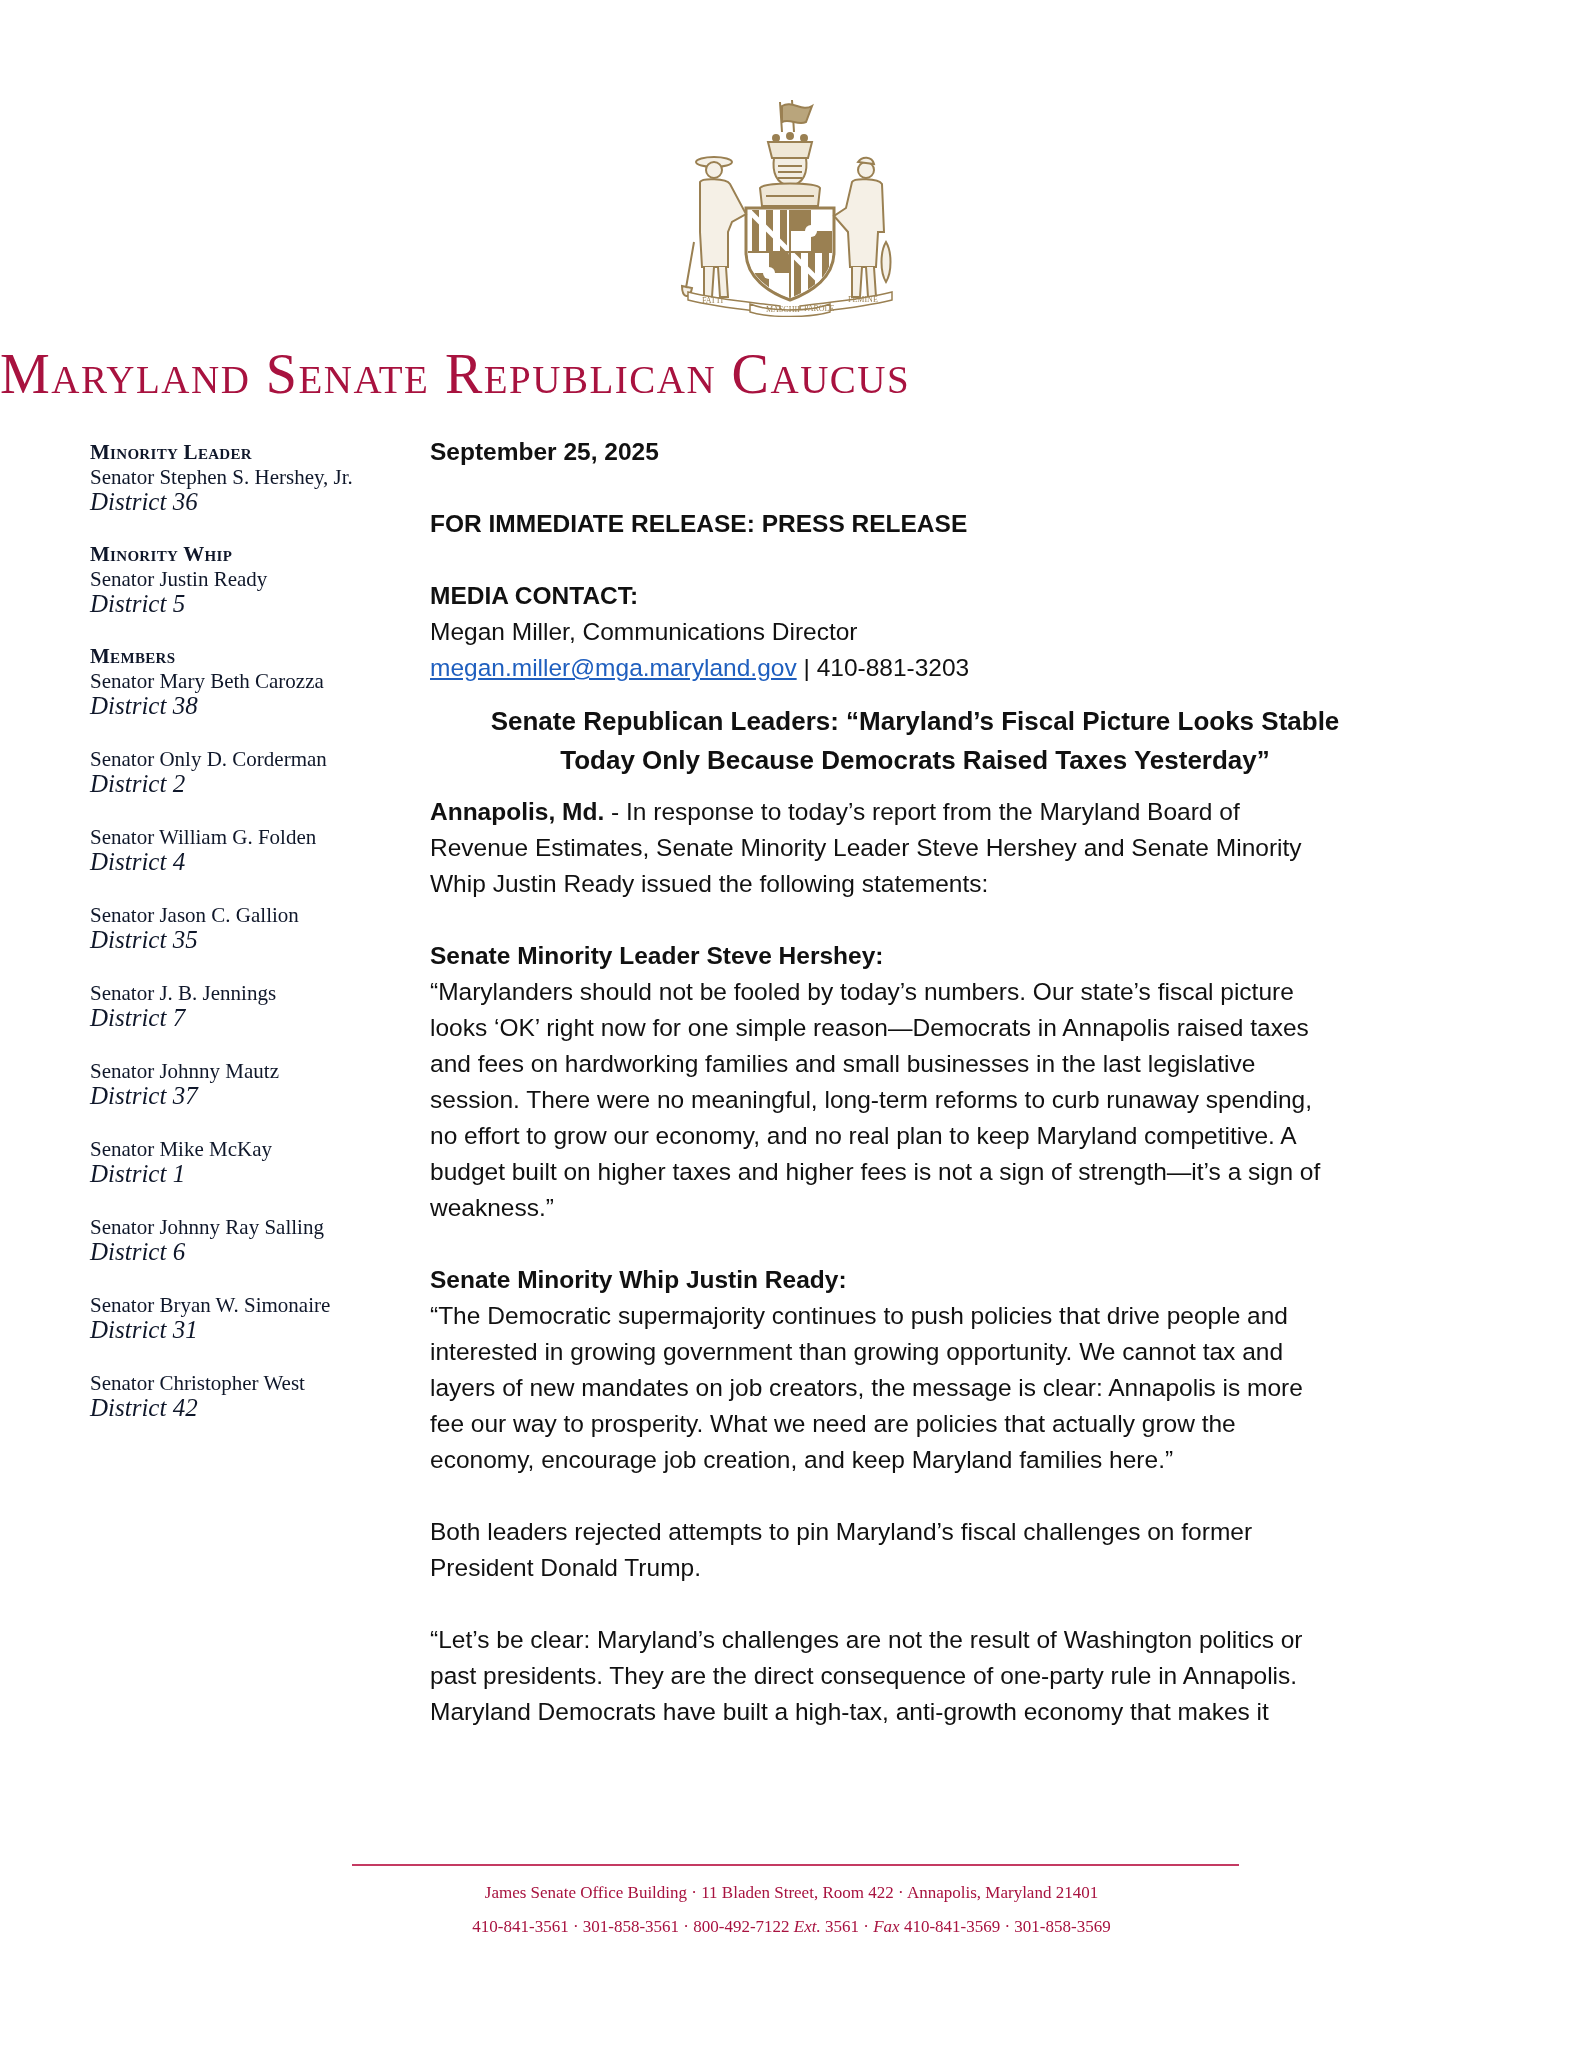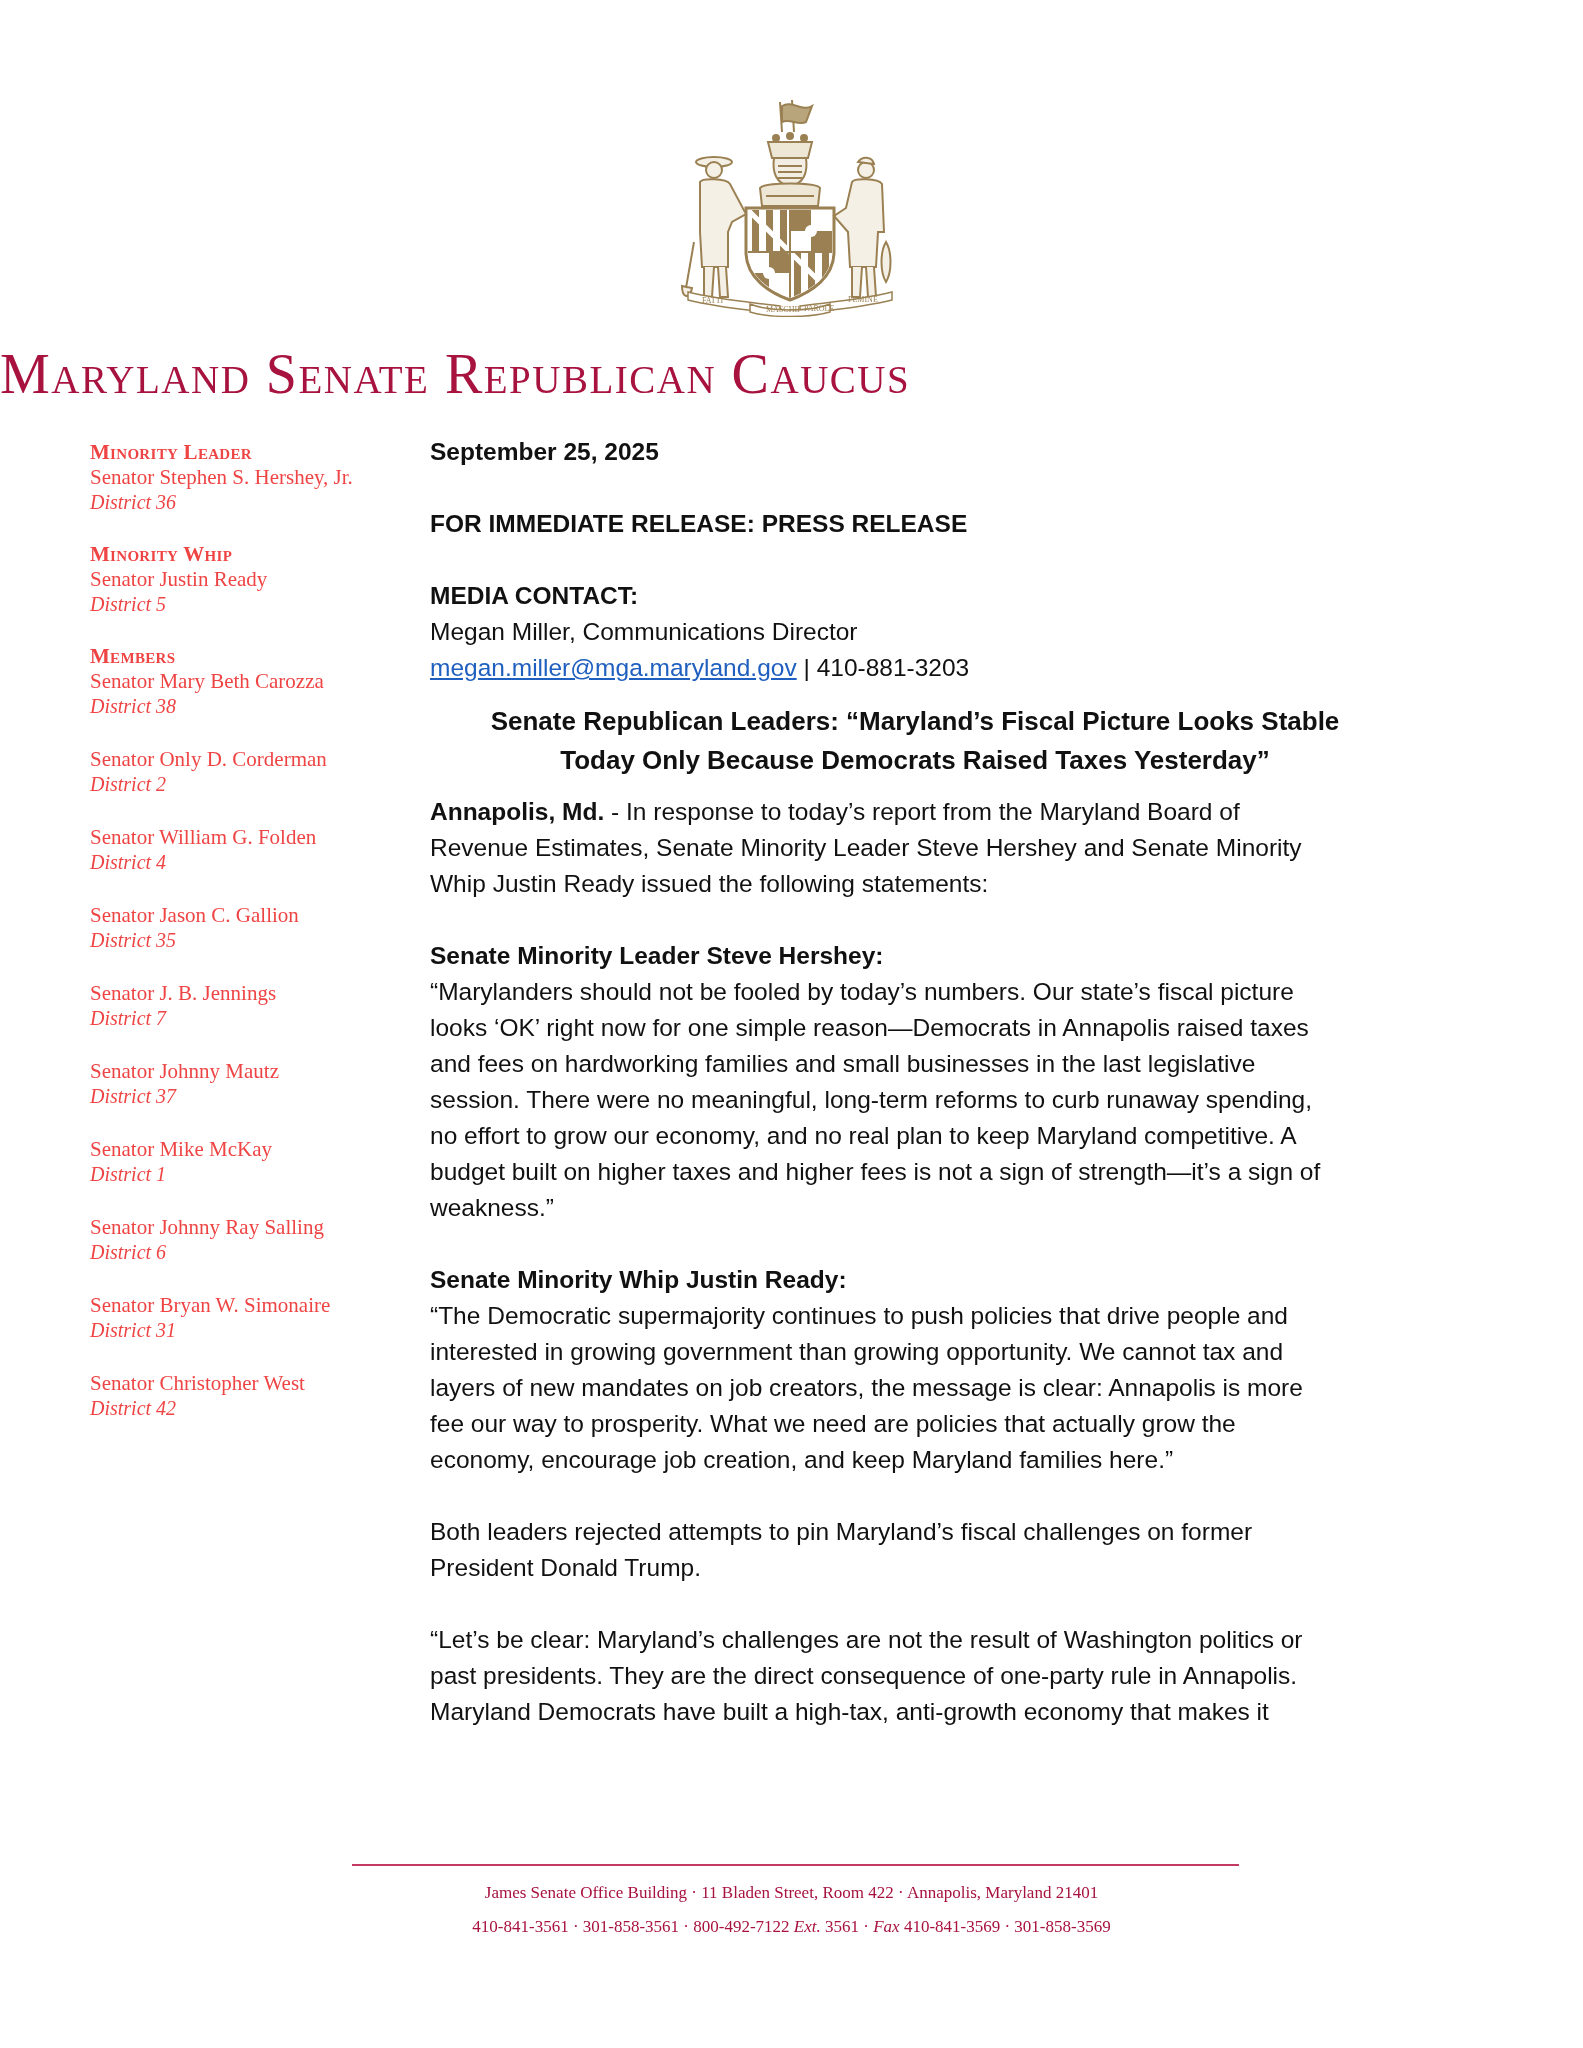--- a/index.html
+++ b/index.html
@@ -9,24 +9,24 @@
   #seal { position: absolute; left: 680px; top: 92px; width: 220px; height: 225px; }
 
   
   #caucus-title {
     position: absolute; left: 0; width: 1583px; top: 342px; text-align: left;
     font-family: "Liberation Serif", serif; color: #a8123f;
     font-size: 56px; letter-spacing: 1.5px; font-variant: small-caps; font-weight: normal;
   }
 
   
-  #sidebar { position: absolute; left: 90px; top: 440px; width: 300px; color: #ef4444; font-family: "Liberation Serif", serif; }
+  #sidebar { position: absolute; left: 90px; top: 440px; width: 300px; color: #0f172a; font-family: "Liberation Serif", serif; }
   .sb-heading { font-variant: small-caps; font-weight: bold; font-size: 21px; line-height: 24px; letter-spacing: 0.3px; }
   .sb-name { font-size: 21px; line-height: 26px; }
-  .sb-district { font-size: 20px; line-height: 24px; font-style: italic; }
+  .sb-district { font-size: 25px; line-height: 24px; font-style: italic; }
   .sb-block { margin-bottom: 28px; }
 
   
   #main { position: absolute; left: 430px; top: 434px; width: 970px; font-family: "Liberation Sans", sans-serif; color: #111; font-size: 24.5px; line-height: 36px; }
   .bold { font-weight: bold; }
   .gap { height: 36px; }
   a.email { color: #1f5fbf; text-decoration: underline; }
   #headline { text-align: center; font-weight: bold; font-size: 26px; line-height: 39px; margin: 16px 0 14px 0; }
   .quote-lines span { display: block; }
 

